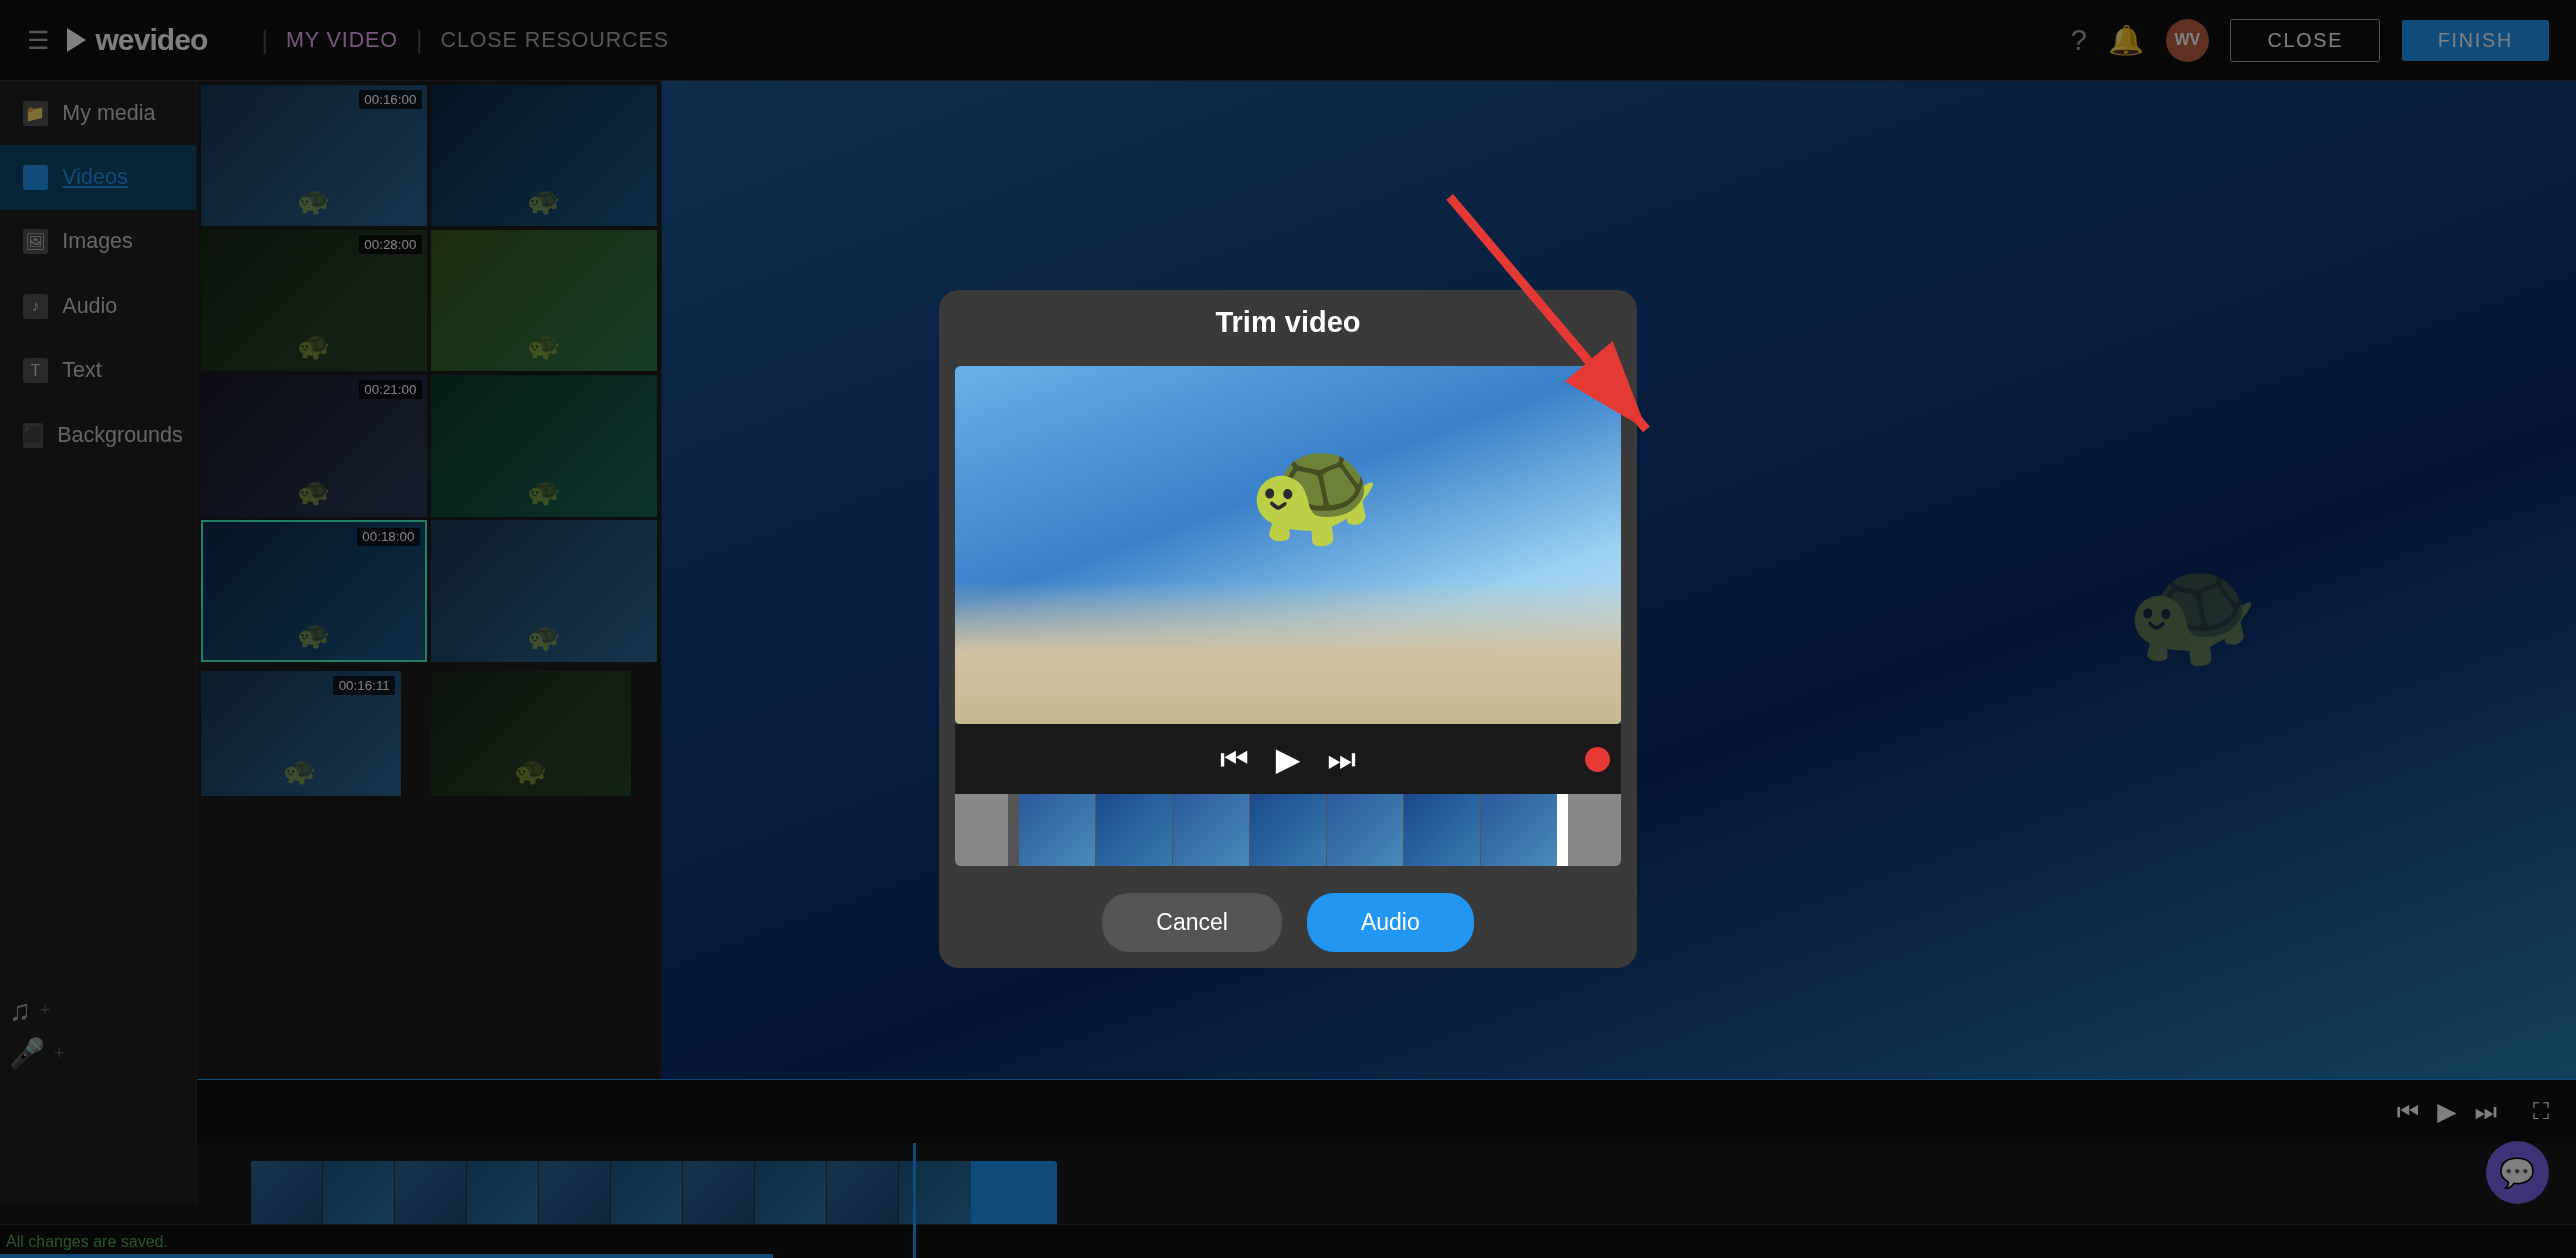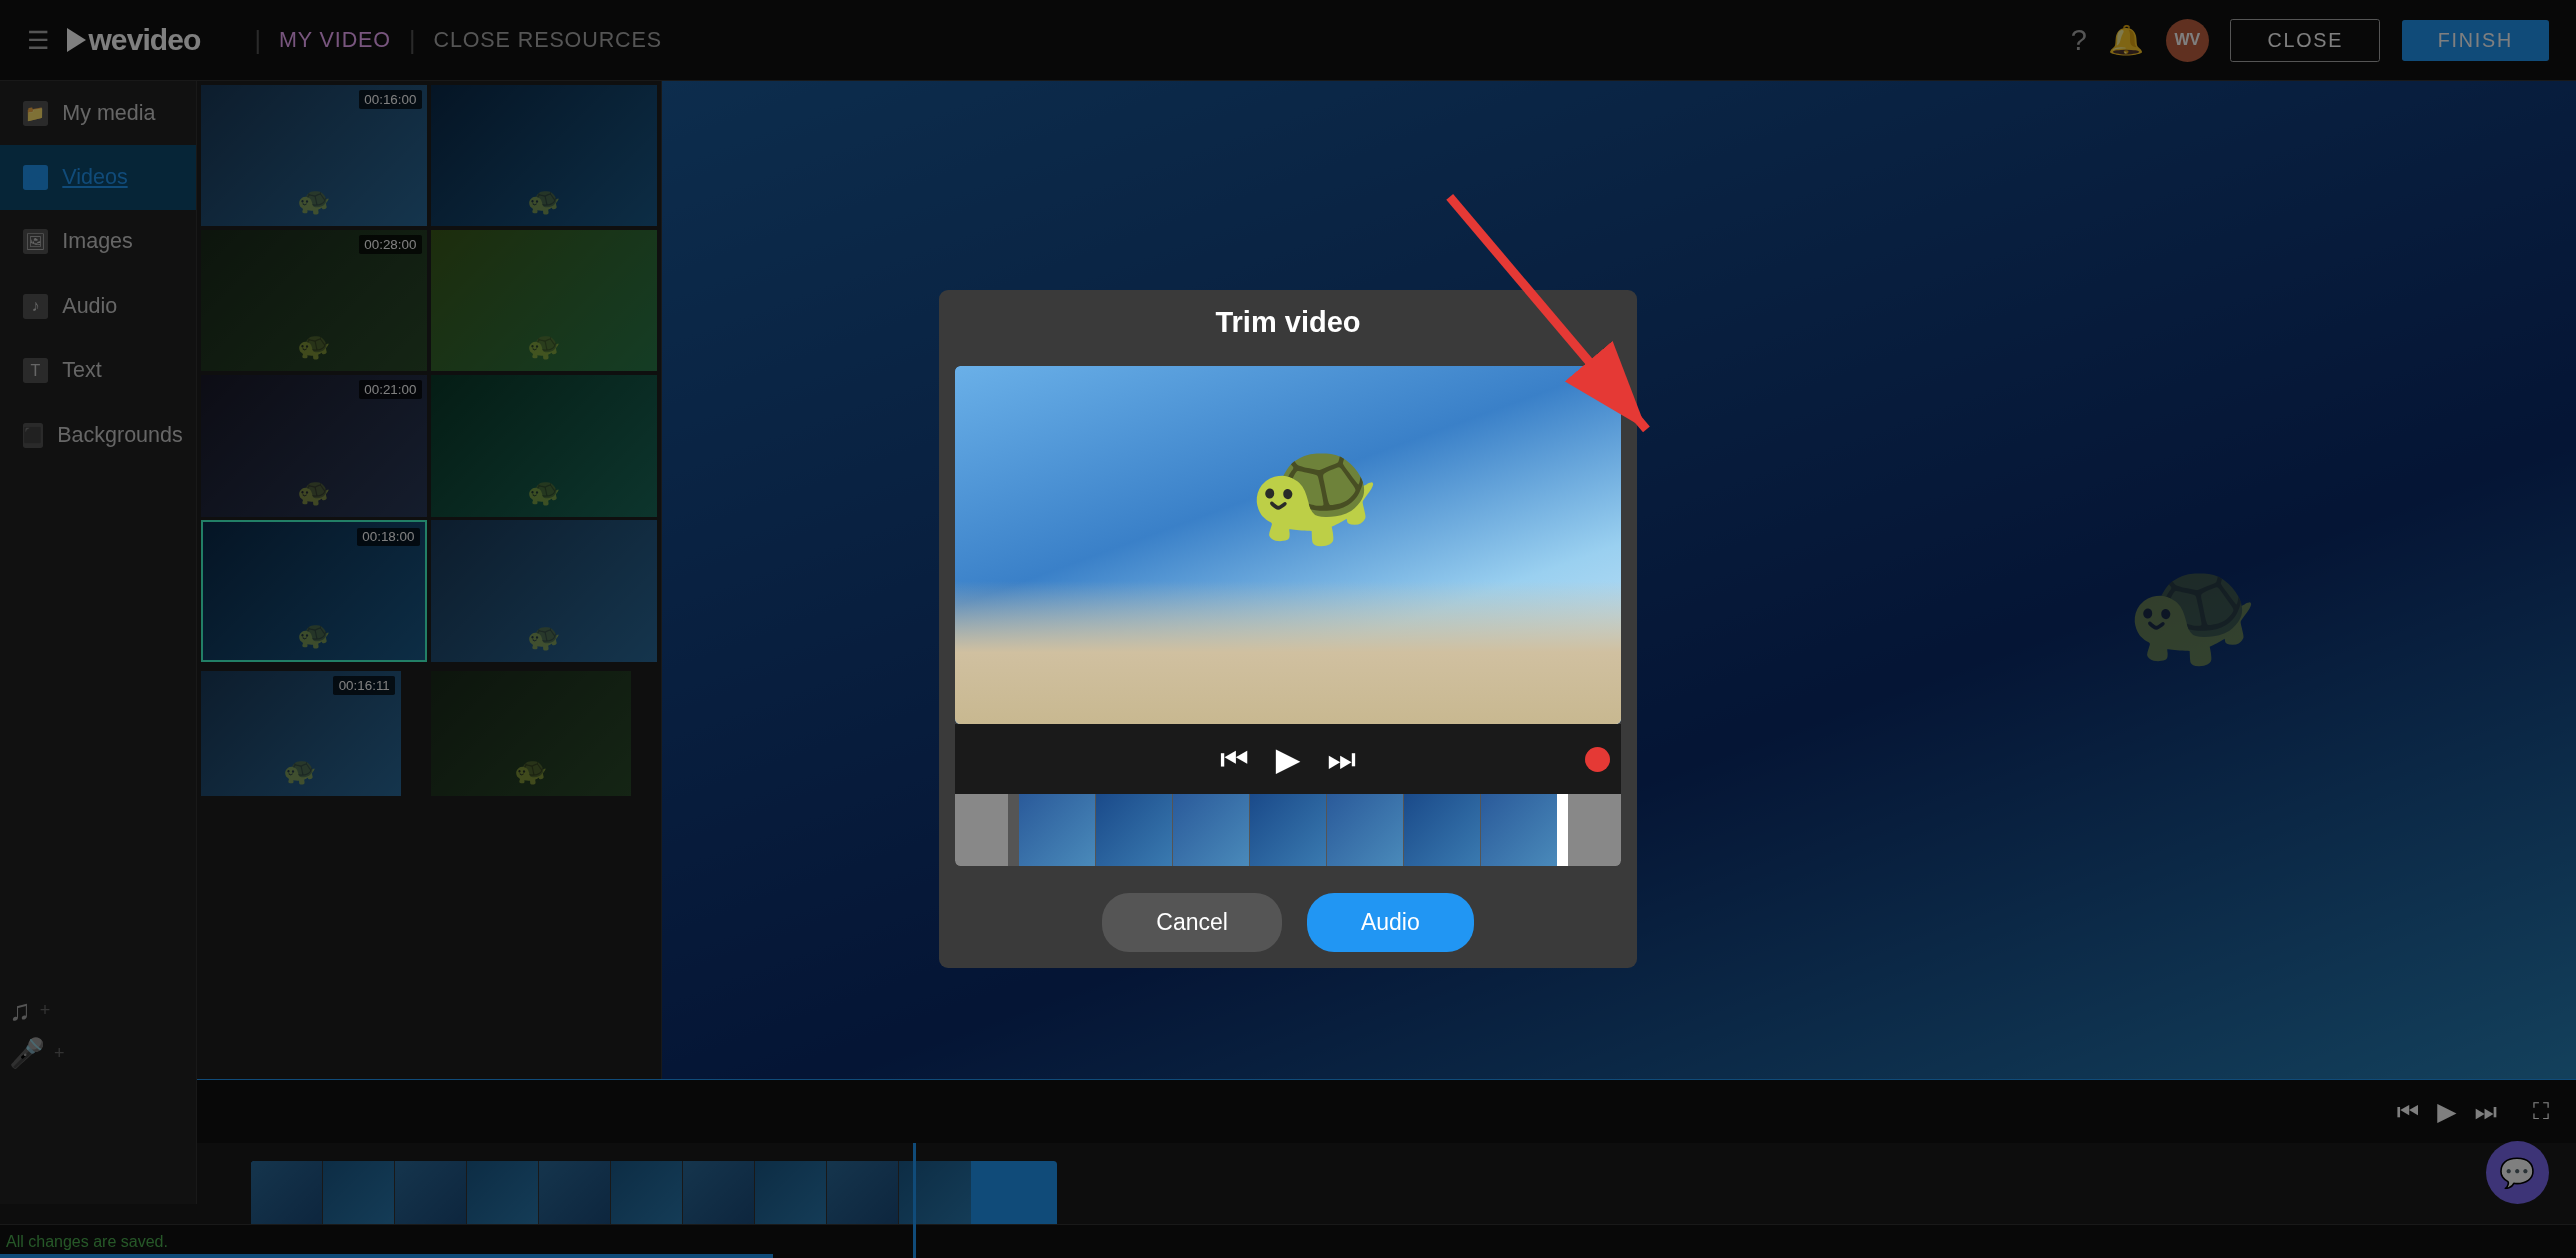--- a/index.html
+++ b/index.html
@@ -12,21 +12,21 @@
       display: flex;
       align-items: center;
       padding: 0 27px;
       border-bottom: 0.9px solid #333;
       position: relative;
       z-index: 10;
     }
     .logo {
       display: flex;
       align-items: center;
-      gap: 2px;
+      gap: 9px;
       margin-right: 36px;
     }
     .logo-triangle {
       width: 0;
       height: 0;
       border-top: 12.5px solid transparent;
       border-bottom: 12.5px solid transparent;
       border-left: 19.7px solid #fff;
     }
     .logo-text {
@@ -268,21 +268,21 @@
       position: absolute;
       top: 0; left: 0; right: 0; bottom: 0;
       background: rgba(0,0,0,0.5);
       display: flex;
       align-items: center;
       justify-content: center;
       z-index: 100;
     }
     .modal {
       background: #3a3a3a;
-      border-radius: 9px;
+      border-radius: 20px;
       width: 698px;
       padding: 16px;
       position: relative;
     }
     .modal-title {
       text-align: center;
       font-size: 29px;
       font-weight: bold;
       color: #fff;
       margin-bottom: 27px;

